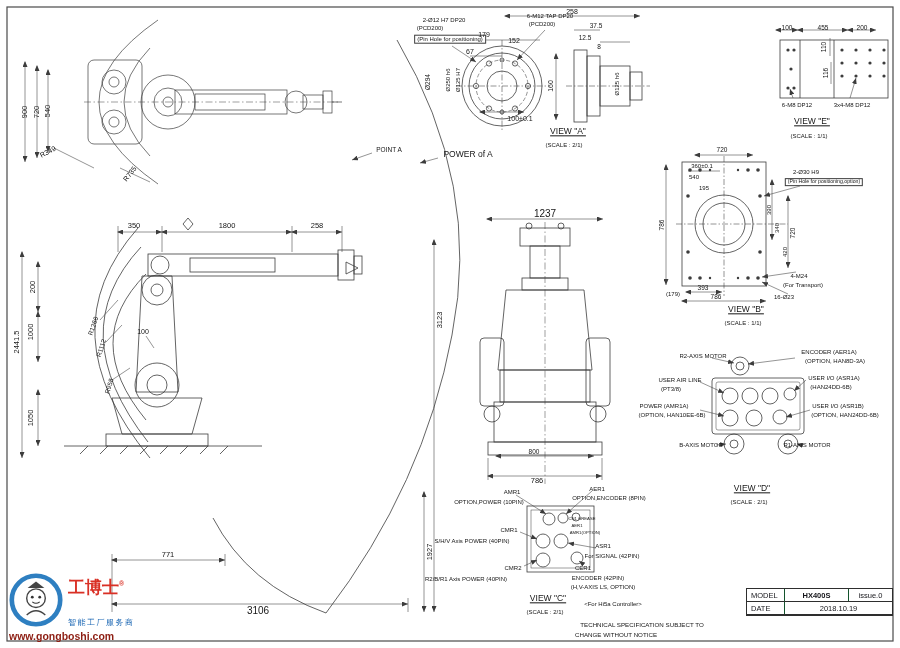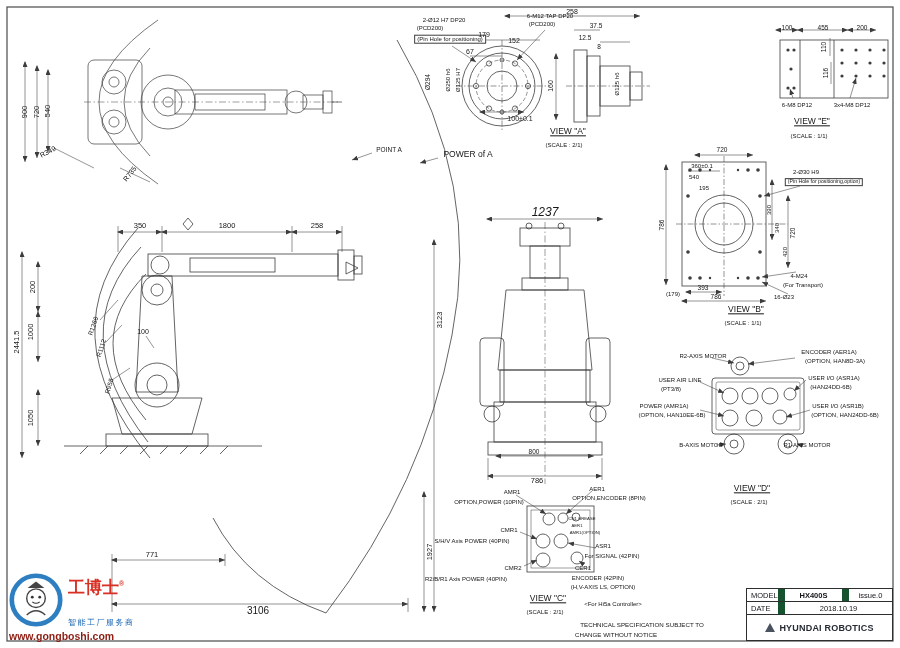--- a/index.html
+++ b/index.html
@@ -3,21 +3,21 @@
 <meta charset="utf-8">
 <style>
   *{margin:0;padding:0;box-sizing:border-box}
   html,body{width:900px;height:648px;background:#fff;font-family:"Liberation Sans","DejaVu Sans",sans-serif}
   .sheet{position:relative;width:900px;height:648px;background:#ffffff;overflow:hidden}
   svg.linework{position:absolute;left:0;top:0}
   .lbl{position:absolute;white-space:nowrap;color:#161616;line-height:1.1;transform-origin:center center}
   .lbl.boxed{border:1px solid #3c3c3c;padding:0 2px;background:rgba(255,255,255,.92)}
   .title-block{position:absolute;left:746px;top:588px;width:147px;border:1.3px solid #2e2e2e;background:#fff;color:#15151a}
   .tb-row{display:flex;border-bottom:1px solid #2e2e2e;height:13px;align-items:stretch}
-  .tb-c{display:flex;align-items:center;padding:0 4px;font-size:7.5px;border-right:7px solid #14532d}
+  .tb-c{display:flex;align-items:center;padding:0 4px;font-size:7.5px;border-right:1px solid #14532d}
   .tb-w1{width:38px}
   .tb-w2{width:64px;justify-content:center;font-weight:bold}
   .tb-w3{flex:1;border-right:none;justify-content:center}
   .tb-val{flex:1;border-right:none;justify-content:center}
   .tb-brand{display:flex;align-items:center;justify-content:center;gap:4px;height:25px;font-size:9px;font-weight:bold;letter-spacing:.2px;color:#262b33}
   .hy-logo{width:0;height:0;border-left:5px solid transparent;border-right:5px solid transparent;border-bottom:9px solid #49525e;display:inline-block}
   .watermark{position:absolute;left:9px;top:573px;width:158px}
   .wm-top{display:flex;align-items:flex-start;gap:5px}
   .wm-col{padding-top:6px}
   .wm-name{font-size:17px;font-weight:bold;color:#d93025;line-height:1}
@@ -303,32 +303,32 @@
       <line x1="583" y1="564" x2="579" y2="561" marker-end="url(#ar)"></line>
     </g>
   </svg>
 
   <div id="label-layer">
       <div class="lbl" style="left: 25px; top: 112px; font-size: 7.5px; transform: translate(-50%, -50%) rotate(-90deg);">900</div>
       <div class="lbl" style="left: 37px; top: 112px; font-size: 7.5px; transform: translate(-50%, -50%) rotate(-90deg);">720</div>
       <div class="lbl" style="left: 48px; top: 111px; font-size: 7.5px; transform: translate(-50%, -50%) rotate(-90deg);">540</div>
       <div class="lbl" style="left: 48px; top: 152px; font-size: 7px; transform: translate(-50%, -50%) rotate(-28deg);">R349</div>
       <div class="lbl" style="left: 130px; top: 174px; font-size: 7px; transform: translate(-50%, -50%) rotate(-52deg);">R735</div>
-      <div class="lbl" style="left: 140px; top: 226px; font-size: 7.5px; transform: translate(-50%, -50%);">350</div>
+      <div class="lbl" style="left: 134px; top: 226px; font-size: 7.5px; transform: translate(-50%, -50%);">350</div>
       <div class="lbl" style="left: 227px; top: 226px; font-size: 7.5px; transform: translate(-50%, -50%);">1800</div>
       <div class="lbl" style="left: 317px; top: 226px; font-size: 7.5px; transform: translate(-50%, -50%);">258</div>
       <div class="lbl" style="left: 33px; top: 287px; font-size: 7.5px; transform: translate(-50%, -50%) rotate(-90deg);">200</div>
       <div class="lbl" style="left: 31px; top: 332px; font-size: 7.5px; transform: translate(-50%, -50%) rotate(-90deg);">1000</div>
       <div class="lbl" style="left: 17px; top: 342px; font-size: 7.5px; transform: translate(-50%, -50%) rotate(-90deg);">2441.5</div>
       <div class="lbl" style="left: 31px; top: 418px; font-size: 7.5px; transform: translate(-50%, -50%) rotate(-90deg);">1050</div>
       <div class="lbl" style="left: 93px; top: 326px; font-size: 6.5px; transform: translate(-50%, -50%) rotate(-72deg);">R1266</div>
       <div class="lbl" style="left: 101px; top: 348px; font-size: 6.5px; transform: translate(-50%, -50%) rotate(-72deg);">R1112</div>
       <div class="lbl" style="left: 109px; top: 386px; font-size: 6.5px; transform: translate(-50%, -50%) rotate(-72deg);">R958</div>
       <div class="lbl" style="left: 143px; top: 332px; font-size: 7px; transform: translate(-50%, -50%);">100</div>
-      <div class="lbl" style="left: 152px; top: 555px; font-size: 7.5px; transform: translate(-50%, -50%);">771</div>
+      <div class="lbl" style="left: 168px; top: 555px; font-size: 7.5px; transform: translate(-50%, -50%);">771</div>
       <div class="lbl" style="left: 258px; top: 610px; font-size: 10px; transform: translate(-50%, -50%);">3106</div>
       <div class="lbl" style="left: 440px; top: 320px; font-size: 7.5px; transform: translate(-50%, -50%) rotate(-90deg);">3123</div>
       <div class="lbl" style="left: 430px; top: 552px; font-size: 7.5px; transform: translate(-50%, -50%) rotate(-90deg);">1927</div>
       <div class="lbl" style="left: 389px; top: 150px; font-size: 6.5px; transform: translate(-50%, -50%);">POINT A</div>
       <div class="lbl" style="left: 468px; top: 155px; font-size: 8.5px; transform: translate(-50%, -50%);">POWER of A</div>
       <div class="lbl" style="left: 444px; top: 20px; font-size: 6px; transform: translate(-50%, -50%);">2-Ø12 H7 DP20</div>
       <div class="lbl" style="left: 430px; top: 28px; font-size: 6px; transform: translate(-50%, -50%);">(PCD200)</div>
       <div class="lbl boxed" style="left: 450px; top: 39px; font-size: 6px; transform: translate(-50%, -50%);">(Pin Hole for positioning)</div>
       <div class="lbl" style="left: 550px; top: 16px; font-size: 6px; transform: translate(-50%, -50%);">6-M12 TAP DP20</div>
       <div class="lbl" style="left: 542px; top: 24px; font-size: 6px; transform: translate(-50%, -50%);">(PCD200)</div>
@@ -368,21 +368,21 @@
       <div class="lbl" style="left: 793px; top: 233px; font-size: 6.5px; transform: translate(-50%, -50%) rotate(-90deg);">720</div>
       <div class="lbl" style="left: 785px; top: 252px; font-size: 6px; transform: translate(-50%, -50%) rotate(-90deg);">420</div>
       <div class="lbl" style="left: 703px; top: 288px; font-size: 6.5px; transform: translate(-50%, -50%);">393</div>
       <div class="lbl" style="left: 673px; top: 294px; font-size: 6px; transform: translate(-50%, -50%);">(179)</div>
       <div class="lbl" style="left: 716px; top: 297px; font-size: 6.5px; transform: translate(-50%, -50%);">786</div>
       <div class="lbl" style="left: 799px; top: 276px; font-size: 6px; transform: translate(-50%, -50%);">4-M24</div>
       <div class="lbl" style="left: 803px; top: 285px; font-size: 6px; transform: translate(-50%, -50%);">(For Transport)</div>
       <div class="lbl" style="left: 784px; top: 297px; font-size: 6px; transform: translate(-50%, -50%);">16-Ø23</div>
       <div class="lbl" style="left: 746px; top: 310px; font-size: 8.5px; transform: translate(-50%, -50%); text-decoration: underline;">VIEW "B"</div>
       <div class="lbl" style="left: 743px; top: 323px; font-size: 6px; transform: translate(-50%, -50%);">(SCALE : 1/1)</div>
-      <div class="lbl" style="left: 545px; top: 213px; font-size: 12px; transform: translate(-50%, -50%); font-style: italic;">1237</div>
+      <div class="lbl" style="left: 545px; top: 213px; font-size: 10px; transform: translate(-50%, -50%);">1237</div>
       <div class="lbl" style="left: 534px; top: 452px; font-size: 6.5px; transform: translate(-50%, -50%);">800</div>
       <div class="lbl" style="left: 537px; top: 481px; font-size: 7.5px; transform: translate(-50%, -50%);">786</div>
       <div class="lbl" style="left: 703px; top: 356px; font-size: 6px; transform: translate(-50%, -50%);">R2-AXIS MOTOR</div>
       <div class="lbl" style="left: 829px; top: 352px; font-size: 6px; transform: translate(-50%, -50%);">ENCODER (AER1A)</div>
       <div class="lbl" style="left: 835px; top: 361px; font-size: 6px; transform: translate(-50%, -50%);">(OPTION, HAN8D-3A)</div>
       <div class="lbl" style="left: 680px; top: 380px; font-size: 6px; transform: translate(-50%, -50%);">USER AIR LINE</div>
       <div class="lbl" style="left: 671px; top: 389px; font-size: 6px; transform: translate(-50%, -50%);">(PT3/8)</div>
       <div class="lbl" style="left: 834px; top: 378px; font-size: 6px; transform: translate(-50%, -50%);">USER I/O (ASR1A)</div>
       <div class="lbl" style="left: 831px; top: 387px; font-size: 6px; transform: translate(-50%, -50%);">(HAN24DD-6B)</div>
       <div class="lbl" style="left: 664px; top: 406px; font-size: 6px; transform: translate(-50%, -50%);">POWER (AMR1A)</div>
@@ -419,24 +419,20 @@
   <div class="title-block">
     <div class="tb-row">
       <span class="tb-c tb-w1">MODEL</span>
       <span class="tb-c tb-w2">HX400S</span>
       <span class="tb-c tb-w3">issue.0</span>
     </div>
     <div class="tb-row">
       <span class="tb-c tb-w1">DATE</span>
       <span class="tb-c tb-val">2018.10.19</span>
     </div>
-    <div class="tb-brand">
-      <span class="hy-logo"></span>
-      <span>HYUNDAI ROBOTICS</span>
-    </div>
   </div>
 
   <div class="watermark">
     <div class="wm-top">
       <svg width="54" height="54" viewBox="0 0 58 58">
         <circle cx="29" cy="29" r="26" fill="#ffffff" stroke="#2e7fc1" stroke-width="5"></circle>
         <path d="M20,16 L38,16 L29,9 Z" fill="#444"></path>
         <circle cx="29" cy="27" r="10" fill="#fff" stroke="#444" stroke-width="1.5"></circle>
         <circle cx="25" cy="26" r="1.5" fill="#333"></circle>
           <circle cx="33" cy="26" r="1.5" fill="#333"></circle>

